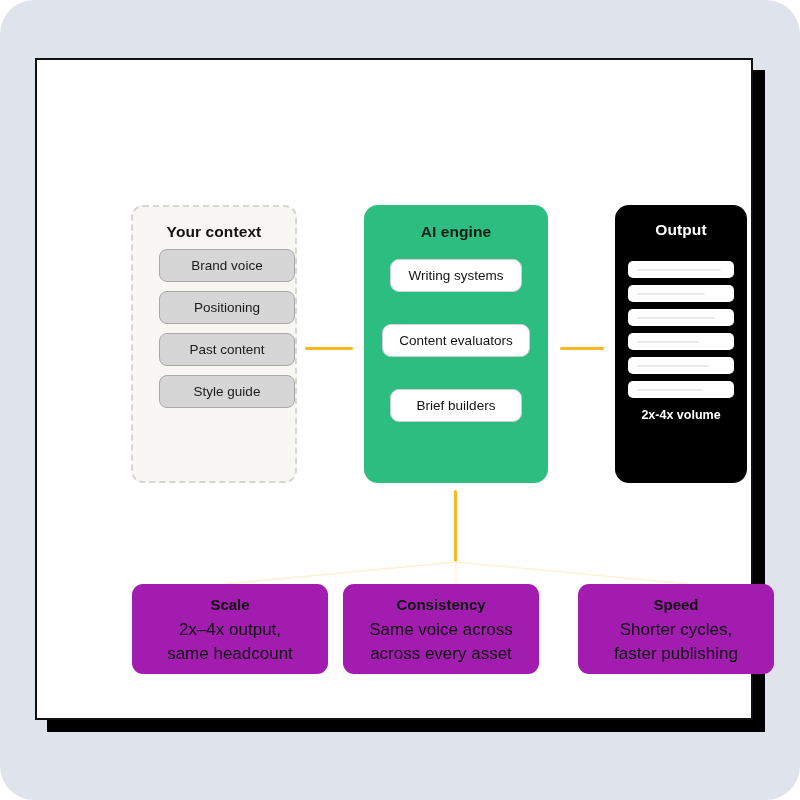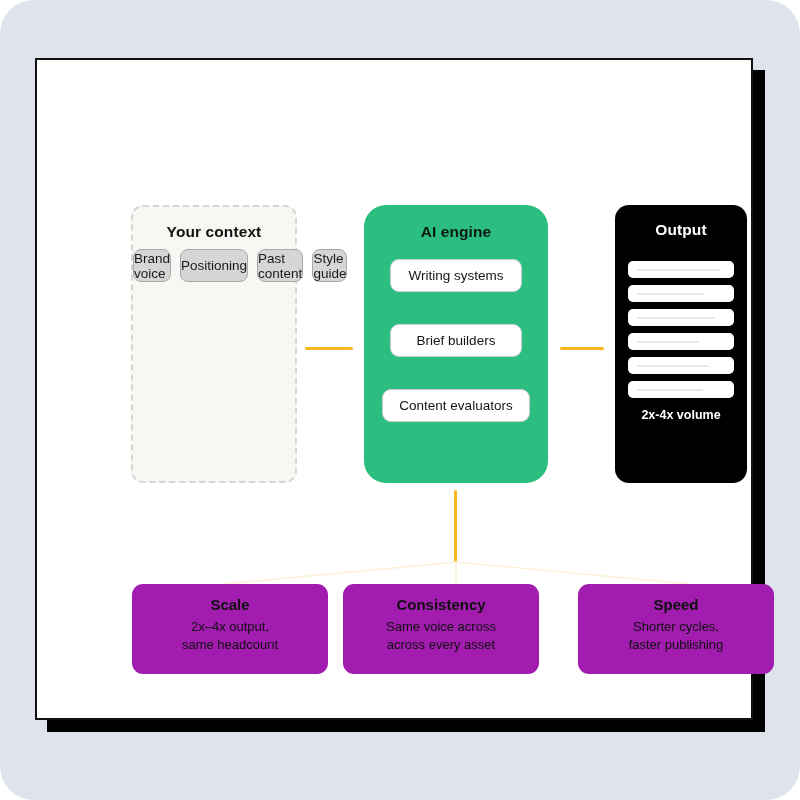--- a/index.html
+++ b/index.html
@@ -49,20 +49,21 @@
     text-align: center;
     font-size: 15.5px;
     font-weight: bold;
     color: #121212;
     letter-spacing: .1px;
   }
   #context-panel .panel-title { margin-bottom: 8px; }
 
   .ctx-list {
     display: flex;
+    flex-direction: column;
     gap: 9px;
     align-items: flex-end;
   }
   .ctx-pill {
     width: 136px;
     height: 33px;
     background: #d6d6d6;
     border: 1px solid #a9a9a9;
     border-radius: 8px;
     display: flex;
@@ -73,21 +74,21 @@
   }
 
   
   #engine-panel {
     position: absolute;
     left: 327px;
     top: 145px;
     width: 184px;
     height: 278px;
     background: #2cbd81;
-    border-radius: 22px;
+    border-radius: 14px;
     padding-top: 18px;
   }
   #engine-panel .panel-title { margin-bottom: 18px; color: #0b1a14; }
 
   .engine-list {
     display: flex;
     flex-direction: column;
     gap: 32px;
     align-items: center;
   }
@@ -190,21 +191,21 @@
   #card-consistency { left: 306px; }
   #card-speed       { left: 541px; }
 
   .benefit-title {
     font-size: 15px;
     font-weight: bold;
     color: #101010;
     margin-bottom: 5px;
   }
   .benefit-desc {
-    font-size: 13px;
+    font-size: 17px;
     color: #101010;
     line-height: 1.42;
     white-space: pre-line;
   }
 </style>
 </head>
 <body>
 
 <div id="stage">
   <div id="board">
@@ -218,22 +219,22 @@
         <div class="ctx-pill">Style guide</div>
       </div>
     </div>
 
     <div class="conn-h" id="conn-left"></div>
 
     <div id="engine-panel">
       <div class="panel-title">AI engine</div>
       <div class="engine-list">
         <div class="engine-pill">Writing systems</div>
+        <div class="engine-pill">Content evaluators</div>
         <div class="engine-pill">Brief builders</div>
-        <div class="engine-pill">Content evaluators</div>
       </div>
     </div>
 
     <div class="conn-h" id="conn-right"></div>
 
     <div id="output-panel">
       <div class="panel-title">Output</div>
       <div class="output-rows">
         <div class="output-row">
             <span class="line" style="width: 84px;"></span>

